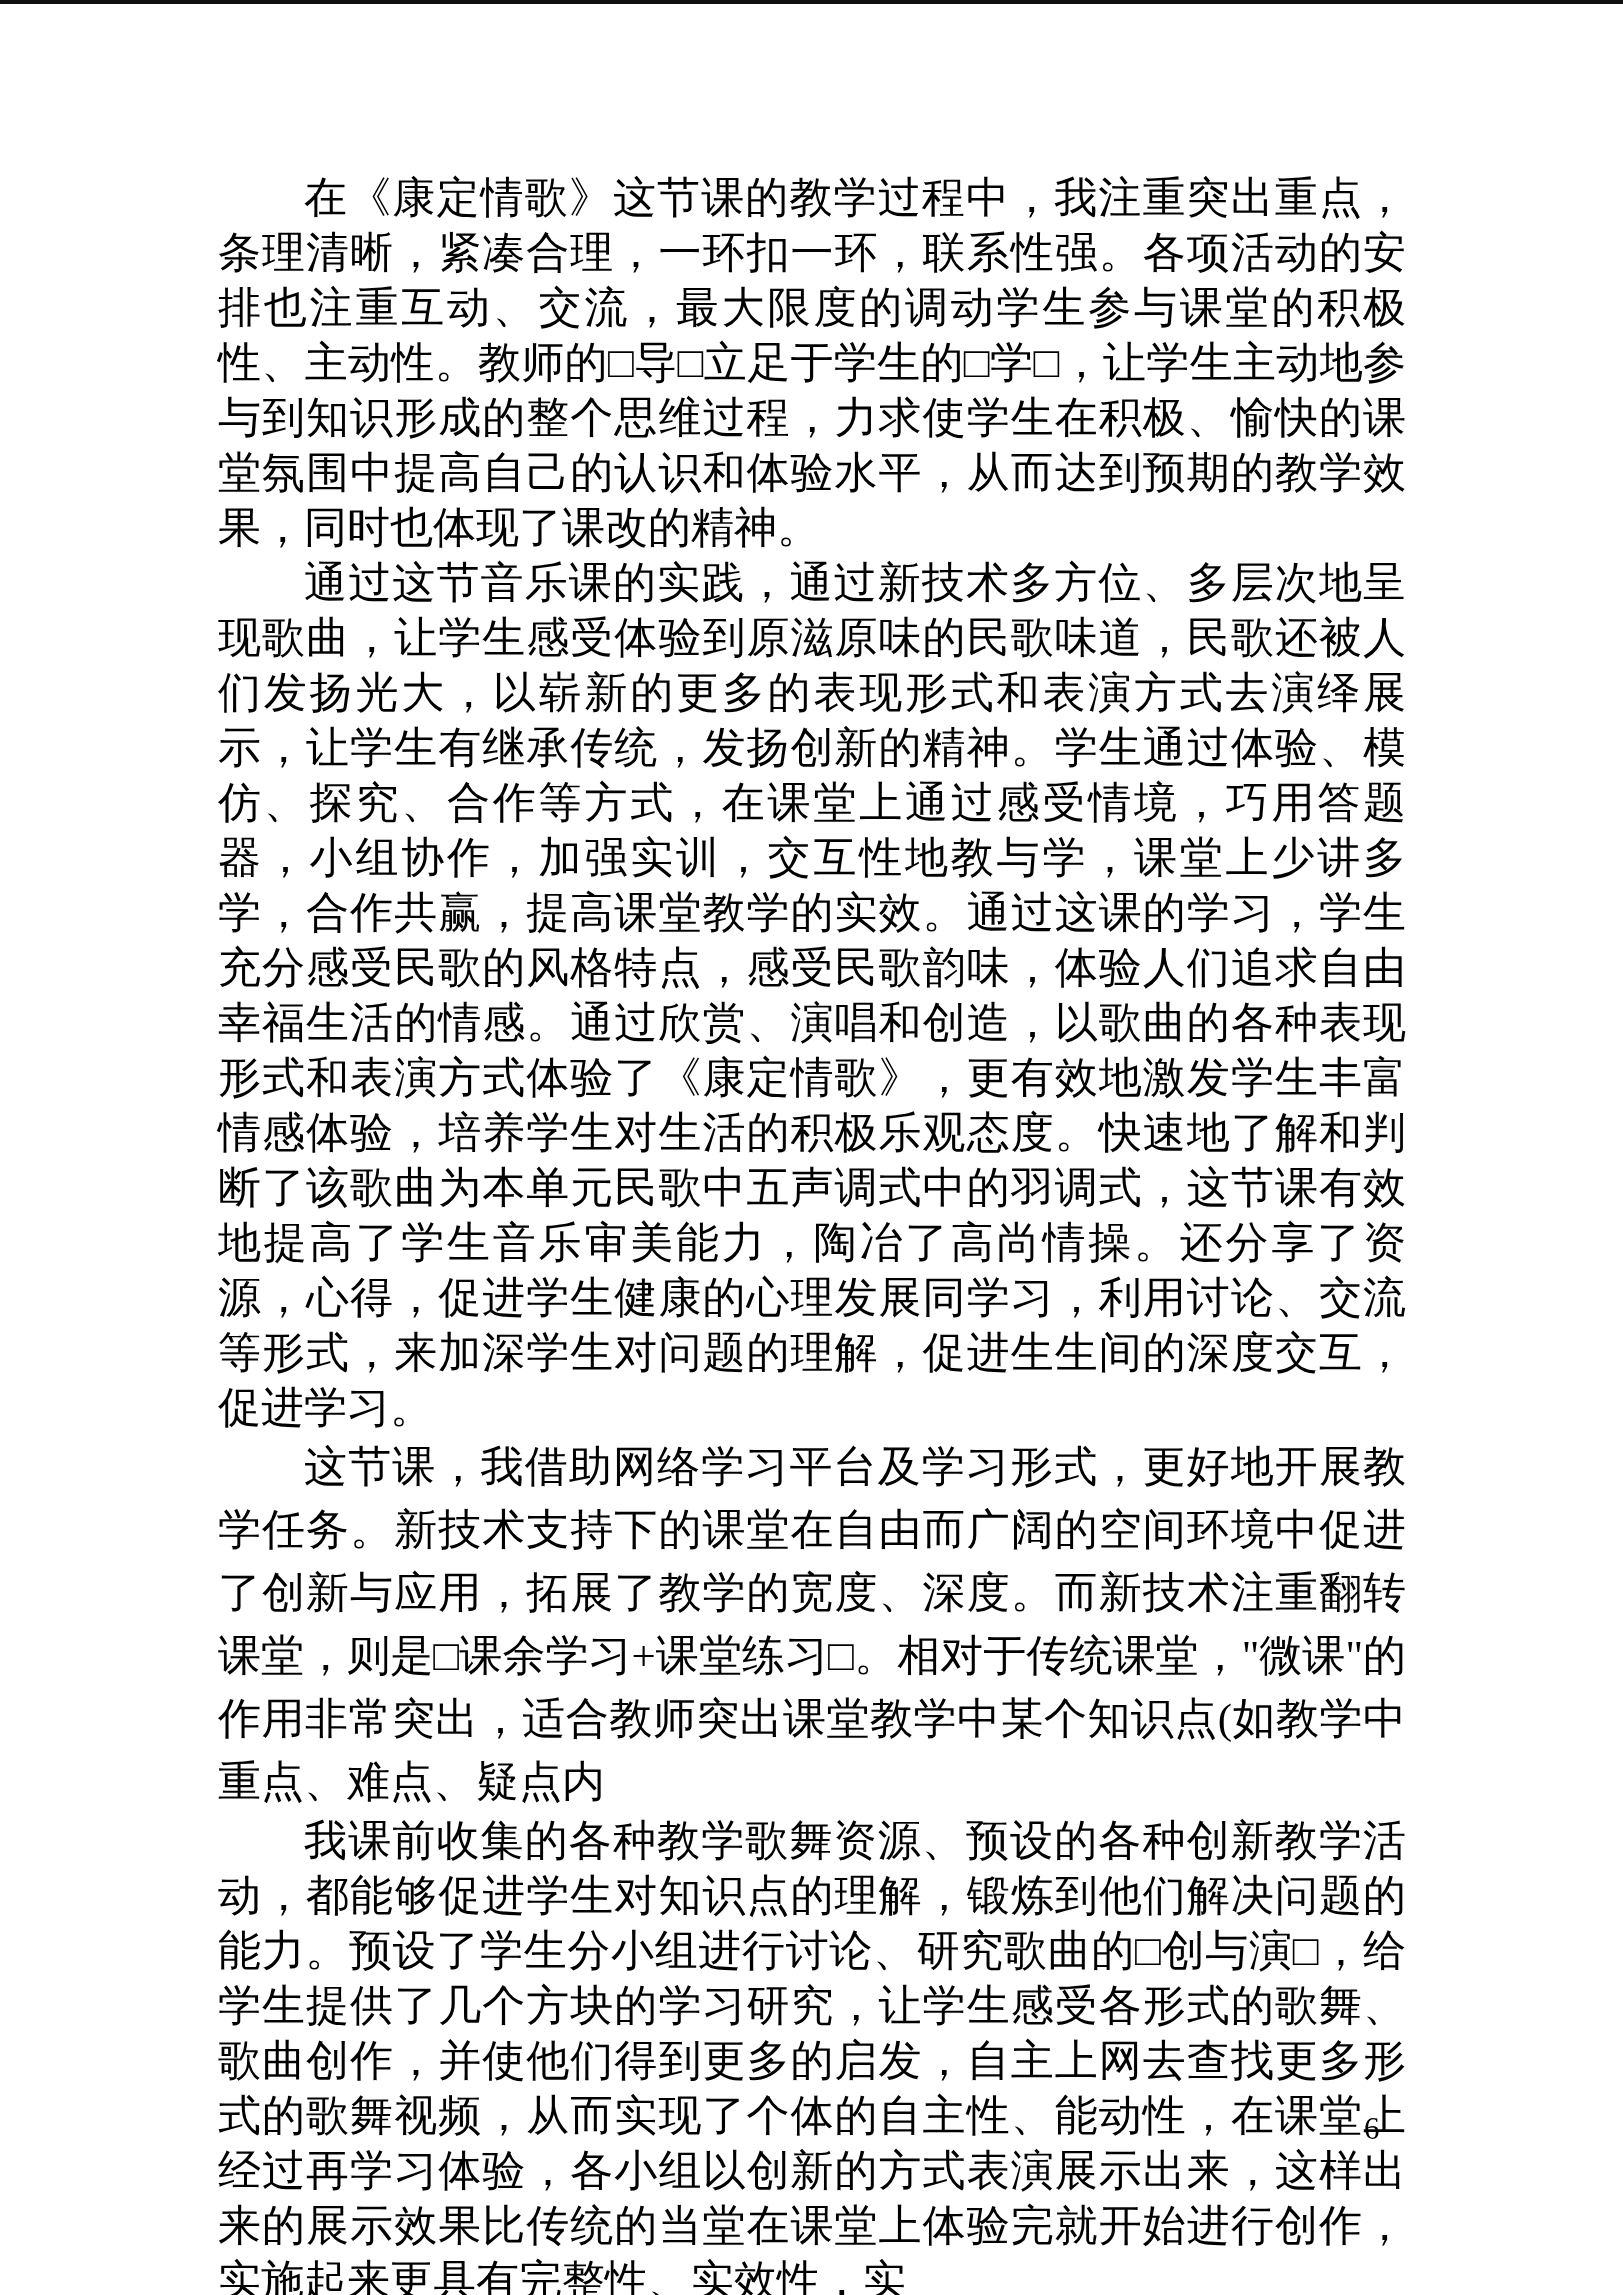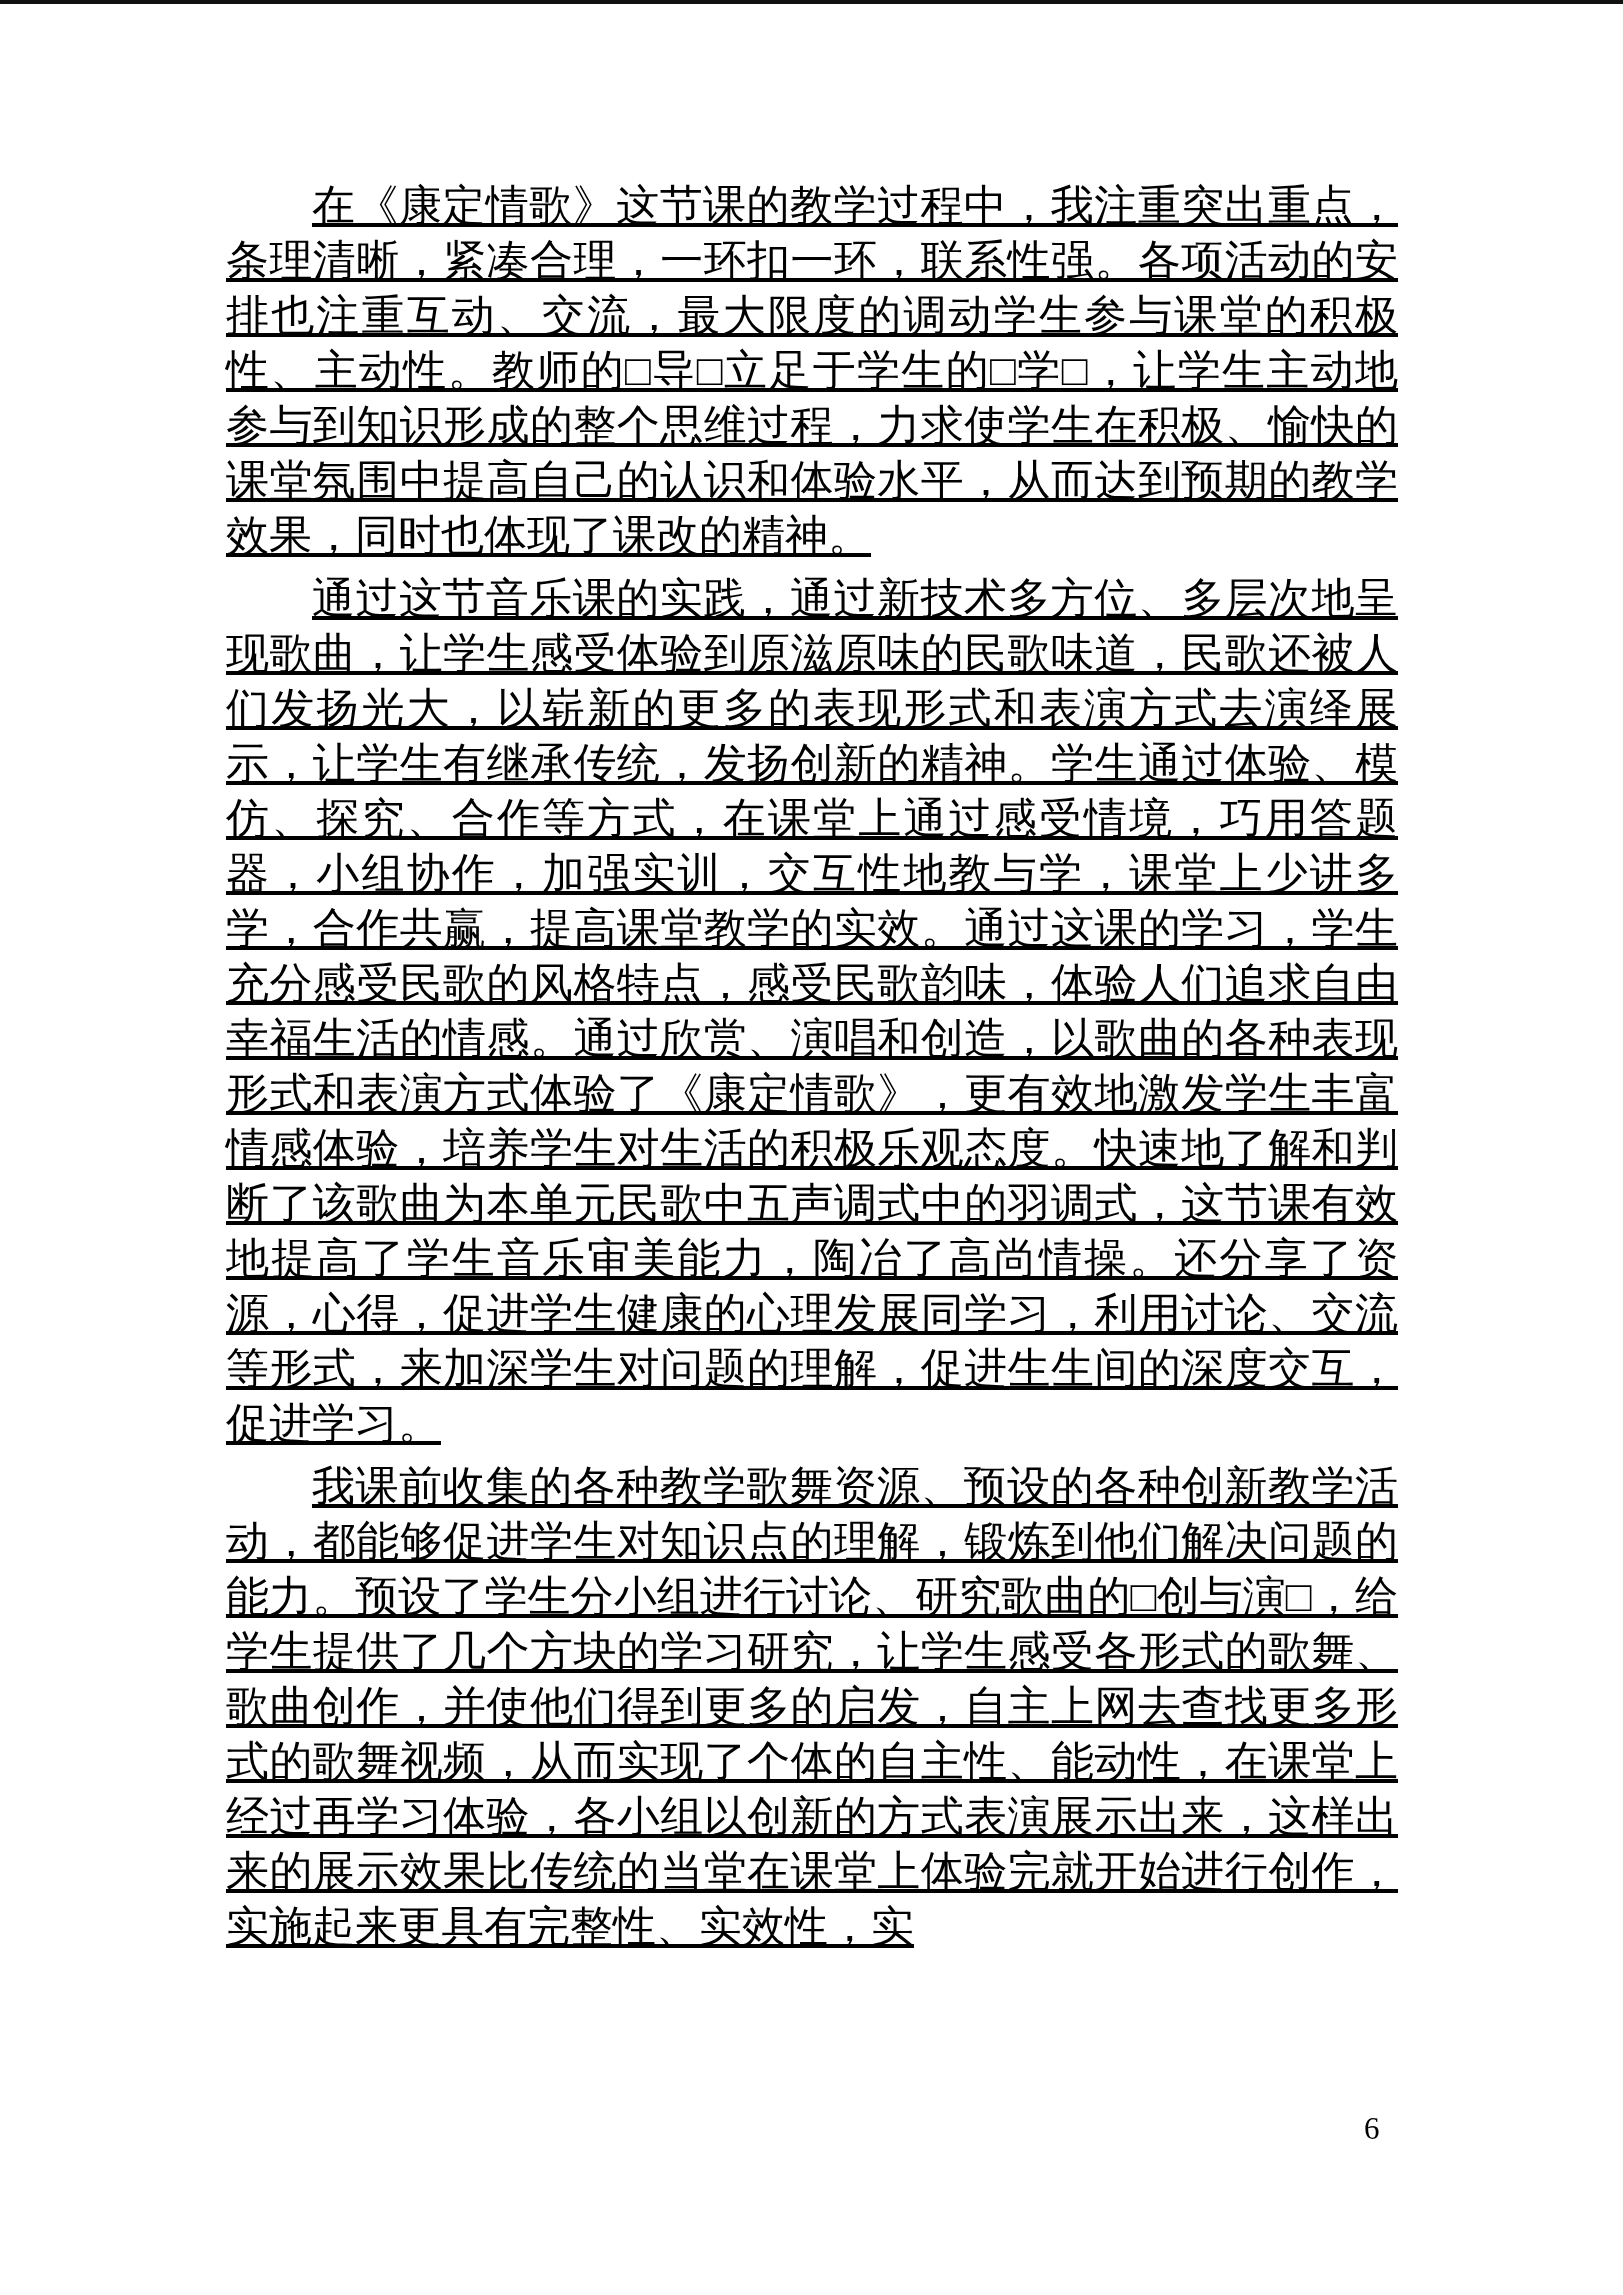--- a/index.html
+++ b/index.html
@@ -26,32 +26,31 @@
     height: 4.1px;
     background: #111111;
   }
   .content {
     position: absolute;
     left: 218px;
     top: 170px;
     width: 1188px;
   }
   .para {
-    margin: 8px;
+    margin: 0;
     padding: 0;
     font-family: "Liberation Serif", "DejaVu Serif", serif;
     font-size: 43px;
     line-height: 55px;
     color: #000000;
     text-align: justify;
     text-justify: inter-character;
     text-indent: 86px;
     letter-spacing: 0px;
     word-break: break-all;
-    text-decoration: underline;
     -webkit-font-feature-settings: normal;
   }
   .para.loose {
     line-height: 63px;
   }
   .para.loose2 {
     line-height: 60px;
   }
   .page-number {
     position: absolute;
@@ -66,19 +65,20 @@
 </head>
 <body>
 
 <div class="page">
 
   <div class="top-rule"></div>
 
   <div class="content">
     <p class="para">在《康定情歌》这节课的教学过程中，我注重突出重点，条理清晰，紧凑合理，一环扣一环，联系性强。各项活动的安排也注重互动、交流，最大限度的调动学生参与课堂的积极性、主动性。教师的□导□立足于学生的□学□，让学生主动地参与到知识形成的整个思维过程，力求使学生在积极、愉快的课堂氛围中提高自己的认识和体验水平，从而达到预期的教学效果，同时也体现了课改的精神。</p>
     <p class="para">通过这节音乐课的实践，通过新技术多方位、多层次地呈现歌曲，让学生感受体验到原滋原味的民歌味道，民歌还被人们发扬光大，以崭新的更多的表现形式和表演方式去演绎展示，让学生有继承传统，发扬创新的精神。学生通过体验、模仿、探究、合作等方式，在课堂上通过感受情境，巧用答题器，小组协作，加强实训，交互性地教与学，课堂上少讲多学，合作共赢，提高课堂教学的实效。通过这课的学习，学生充分感受民歌的风格特点，感受民歌韵味，体验人们追求自由幸福生活的情感。通过欣赏、演唱和创造，以歌曲的各种表现形式和表演方式体验了《康定情歌》，更有效地激发学生丰富情感体验，培养学生对生活的积极乐观态度。快速地了解和判断了该歌曲为本单元民歌中五声调式中的羽调式，这节课有效地提高了学生音乐审美能力，陶冶了高尚情操。还分享了资源，心得，促进学生健康的心理发展同学习，利用讨论、交流等形式，来加深学生对问题的理解，促进生生间的深度交互，促进学习。</p>
+    <p class="para loose">这节课，我借助网络学习平台及学习形式，更好地开展教学任务。新技术支持下的课堂在自由而广阔的空间环境中促进了创新与应用，拓展了教学的宽度、深度。而新技术注重翻转课堂，则是□课余学习+课堂练习□。相对于传统课堂，"微课"的作用非常突出，适合教师突出课堂教学中某个知识点(如教学中重点、难点、疑点内</p>
     <p class="para">我课前收集的各种教学歌舞资源、预设的各种创新教学活动，都能够促进学生对知识点的理解，锻炼到他们解决问题的能力。预设了学生分小组进行讨论、研究歌曲的□创与演□，给学生提供了几个方块的学习研究，让学生感受各形式的歌舞、歌曲创作，并使他们得到更多的启发，自主上网去查找更多形式的歌舞视频，从而实现了个体的自主性、能动性，在课堂上经过再学习体验，各小组以创新的方式表演展示出来，这样出来的展示效果比传统的当堂在课堂上体验完就开始进行创作，实施起来更具有完整性、实效性，实</p>
   </div>
 
   <div class="page-number">6</div>
 
 </div>
 
 
 </body></html>

